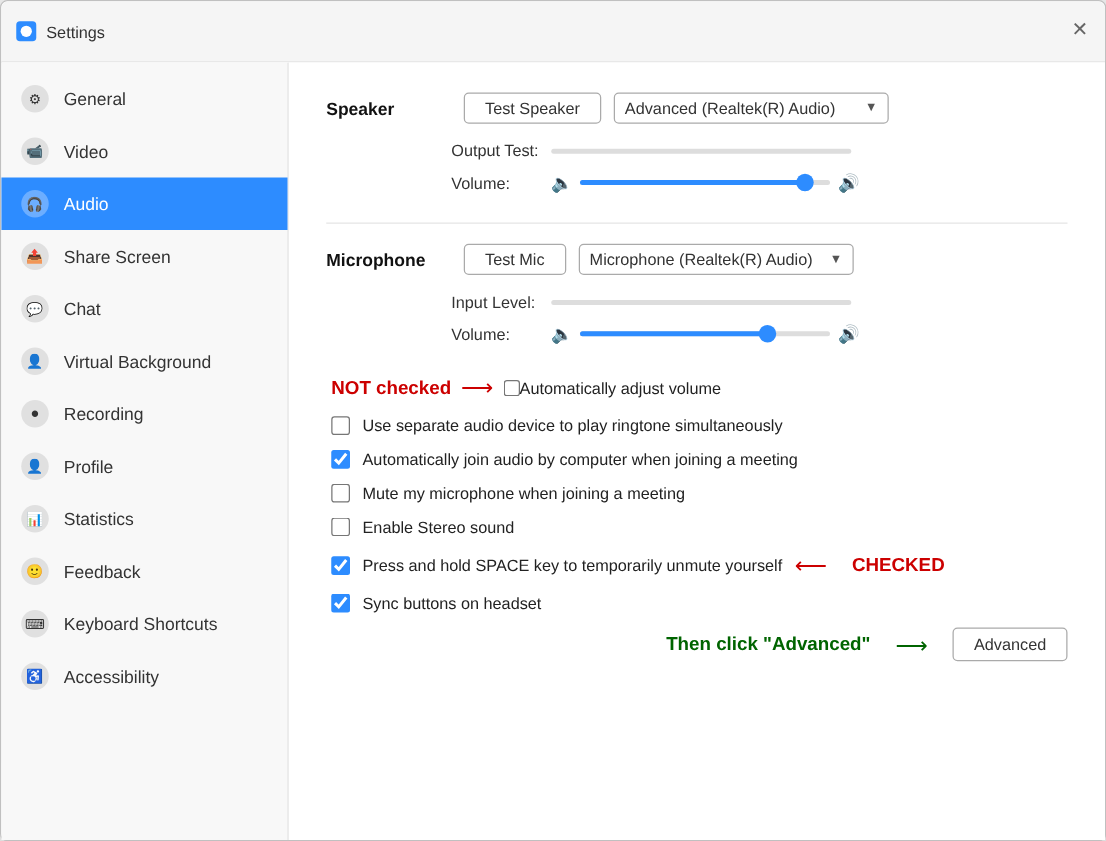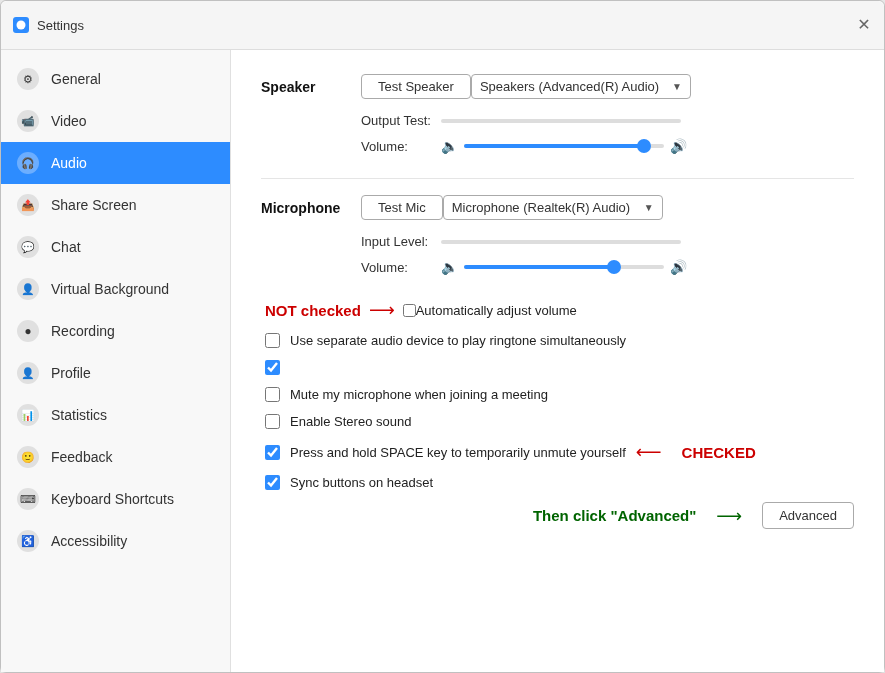--- a/index.html
+++ b/index.html
@@ -102,20 +102,21 @@
       background: #ffffff;
     }
     .section {
       margin-bottom: 24px;
     }
     .section-row {
       display: flex;
       align-items: center;
       margin-bottom: 14px;
       flex-wrap: wrap;
+      gap: 10px;
     }
     .section-label {
       font-weight: 600;
       font-size: 14px;
       color: #111;
       width: 100px;
       flex-shrink: 0;
     }
     .test-btn {
       padding: 4px 16px;
@@ -362,21 +363,21 @@
       </div>
     </div>
 
     <div class="content-area">
 
       <div class="section">
         <div class="section-row">
           <span class="section-label">Speaker</span>
           <button class="test-btn">Test Speaker</button>
           <div class="device-select">
-            <span>Speakers (Advanced(R) Audio)</span>
+            <span>Advanced (Realtek(R) Audio)</span>
             <span class="device-select-arrow">▼</span>
           </div>
         </div>
         <div class="level-row">
           <span class="level-label">Output Test:</span>
           <div class="level-bar"></div>
         </div>
         <div class="volume-row">
           <span class="volume-label">Volume:</span>
           <div class="volume-controls">
@@ -425,20 +426,21 @@
         <span class="checkbox-label">Automatically adjust volume</span>
       </div>
 
       <div class="checkbox-row">
         <input type="checkbox" style="">
         <span class="checkbox-label">Use separate audio device to play ringtone simultaneously</span>
       </div>
 
       <div class="checkbox-row">
         <input type="checkbox" checked="" style="">
+        <span class="checkbox-label">Automatically join audio by computer when joining a meeting</span>
       </div>
 
       <div class="checkbox-row">
         <input type="checkbox" style="">
         <span class="checkbox-label">Mute my microphone when joining a meeting</span>
       </div>
 
       <div class="checkbox-row">
         <input type="checkbox" style="">
         <span class="checkbox-label">Enable Stereo sound</span>

